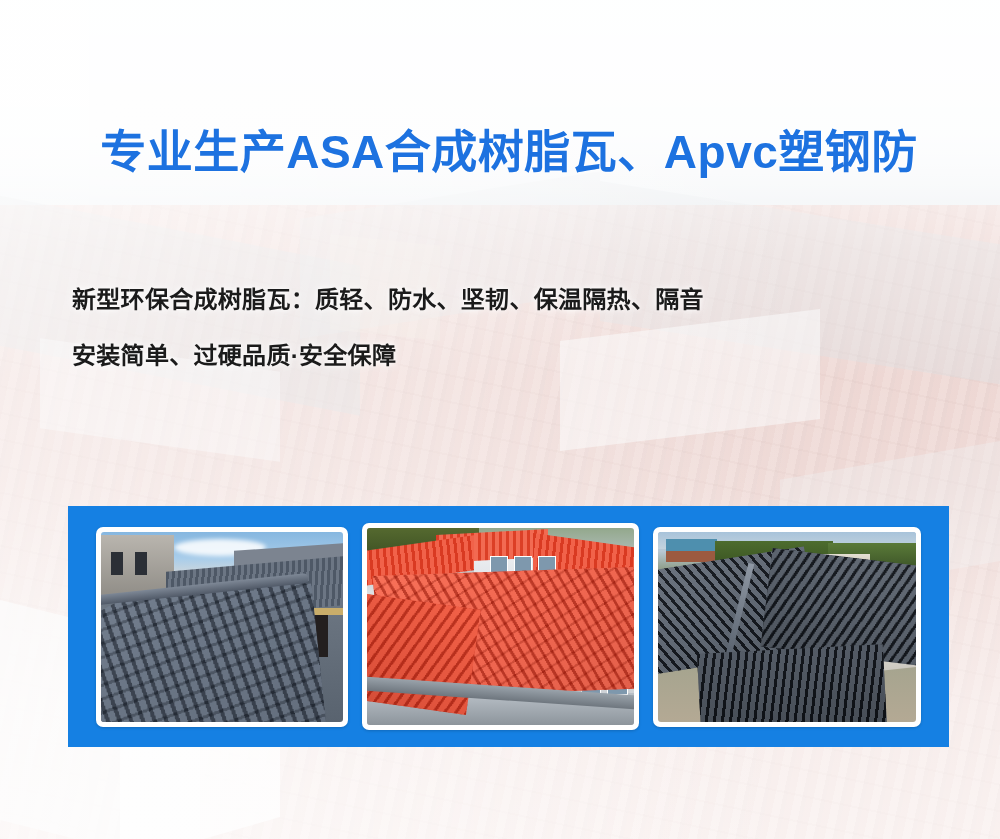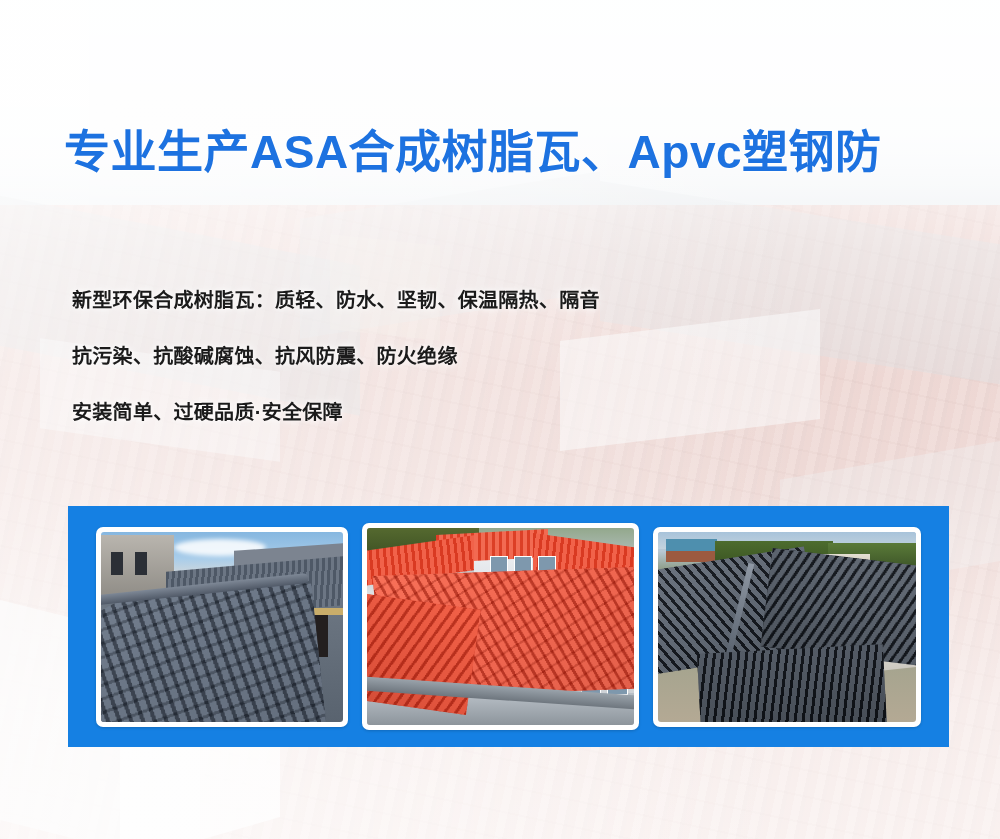--- a/index.html
+++ b/index.html
@@ -92,27 +92,27 @@
   .headline{
     position:absolute;left:64px;top:92px;width:890px;
     color:#1d72e0;
     font-size:46px;line-height:58px;font-weight:bold;
     letter-spacing:.5px;
     text-shadow:0 0 4px rgba(255,255,255,.85),
                 0 0 9px rgba(255,255,255,.65),
                 1px 1px 0 rgba(255,255,255,.5);
     white-space:nowrap;
   }
-  .headline .hl-line{display:block;}
+  .headline .hl-line{display:block;text-align:center;}
 
   
   .subhead{
     position:absolute;left:72px;top:272px;width:900px;
     color:#1b1b1b;
-    font-size:20px;line-height:56px;font-weight:bold;
+    font-size:24px;line-height:56px;font-weight:bold;
     letter-spacing:.3px;
     text-shadow:0 0 5px rgba(255,255,255,.95),
                 0 0 11px rgba(255,255,255,.8);
     white-space:nowrap;
   }
   .subhead .sub-line{display:block;}
 
   
   .gallery-panel{
     position:absolute;left:68px;top:506px;width:881px;height:241px;
@@ -284,21 +284,20 @@
   <div class="bg-layer bg-veil-left"></div>
 
   <div id="content">
 
     <h1 class="headline">
       <span class="hl-line">专业生产ASA合成树脂瓦、Apvc塑钢防</span>
     </h1>
 
     <div class="subhead">
       <span class="sub-line">新型环保合成树脂瓦：质轻、防水、坚韧、保温隔热、隔音</span>
-      <span class="sub-line">抗污染、抗酸碱腐蚀、抗风防震、防火绝缘</span>
       <span class="sub-line">安装简单、过硬品质·安全保障</span>
     </div>
 
     <div class="gallery-panel">
 
       <div class="photo-frame pf-1">
         <div class="photo ph-grey" title="灰色合成树脂瓦屋面实景">
           <div class="sky-cloud"></div>
           <div class="bldg-l"></div>
           <div class="win w1"></div>

